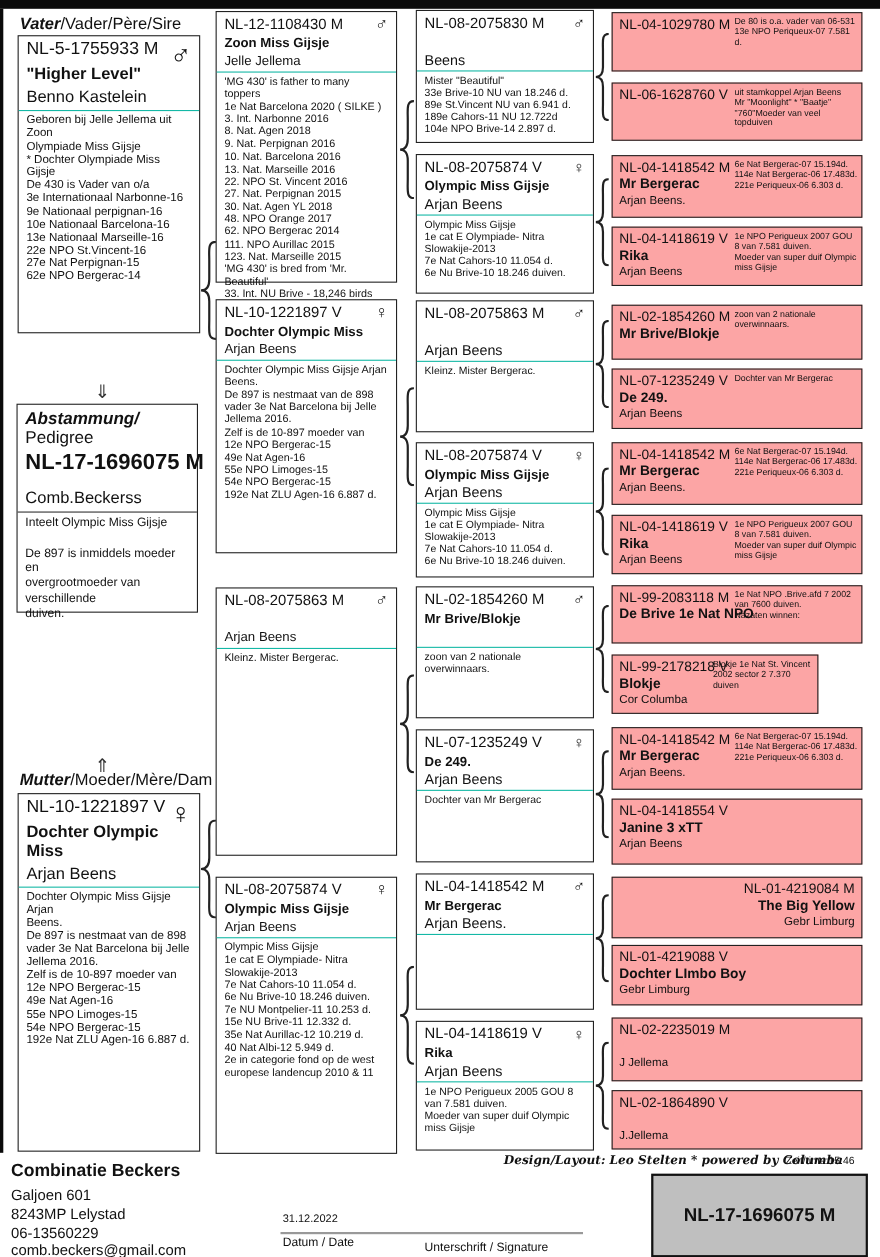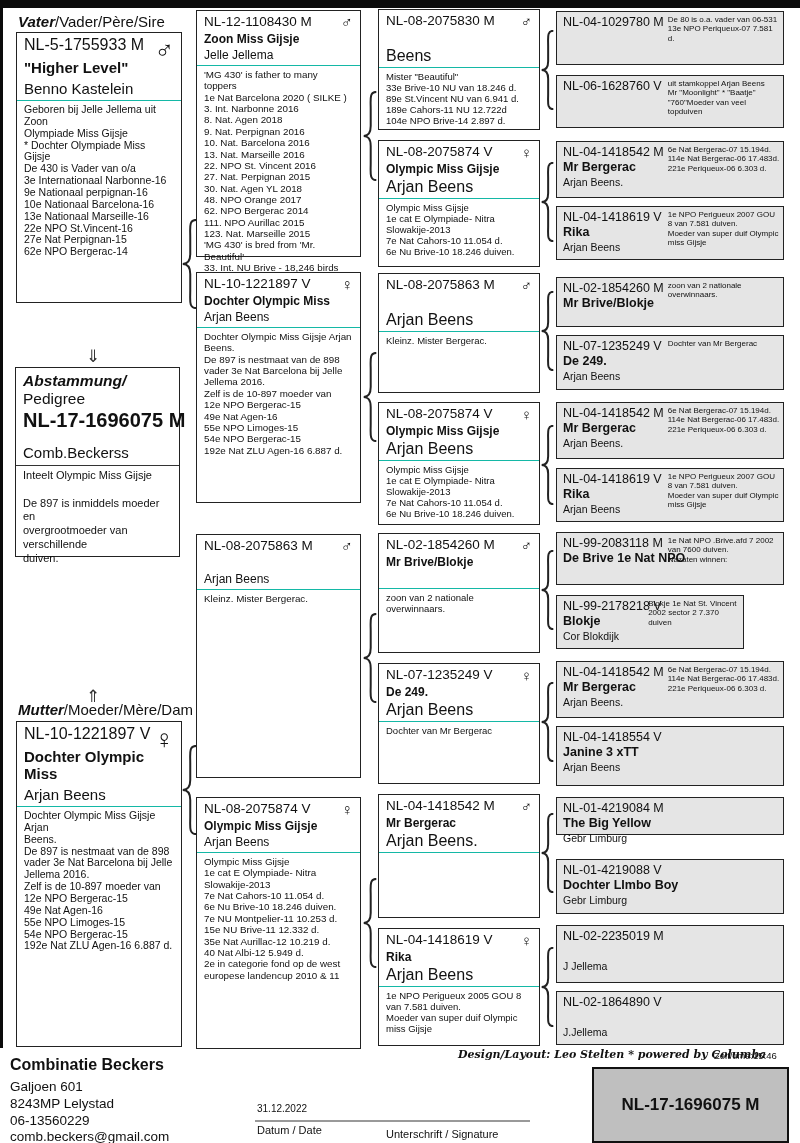--- a/index.html
+++ b/index.html
@@ -28,26 +28,26 @@
   
   .g2 .ring{font-size:13.5px;margin-bottom:3px;}
   .g2 .pname{font-size:12px;min-height:15px;margin-bottom:1px;}
   .g2 .breeder{font-size:12px;min-height:15px;}
   .g2 .sex{font-size:16px;}
   .g2 .details{font-size:9.8px;line-height:1.16;}
 
   
   .g3 .ring{font-size:13.5px;margin-bottom:3px;}
   .g3 .pname{font-size:12px;min-height:15px;margin-bottom:1px;}
-  .g3 .breeder{font-size:16px;min-height:15px;}
+  .g3 .breeder{font-size:13px;min-height:15px;}
   .g3 .sex{font-size:15px;}
   .g3 .details{font-size:9.5px;line-height:1.16;}
 
   
-  .sbox{position:absolute;background:#e5e5e5;border:1.2px solid #222;box-sizing:border-box;
+  .sbox{position:absolute;background:#fca5a5;border:1.2px solid #222;box-sizing:border-box;
         padding:3px 6px;}
   .sring{font-size:12.5px;white-space:nowrap;}
   .snote{position:absolute;left:49%;top:3px;right:3px;font-size:8px;line-height:1.18;
          white-space:pre-line;}
   .sname{font-weight:bold;font-size:12.5px;min-height:16px;margin-top:1px;}
   .sbreeder{font-size:10.5px;}
 
   
   .subj .title{font-size:15.5px;padding:4px 7px 0 7px;}
   .subj .title b{font-style:italic;}
@@ -374,35 +374,35 @@
     <div class="sring">NL-99-2083118 M</div>
     <div class="snote">1e Nat NPO .Brive.afd 7 2002 van 7600 duiven.
 Nazaten winnen:</div>
     <div class="sname">De Brive 1e Nat NPO</div>
     <div class="sbreeder"></div>
   </div>
   <div class="sbox" style="left:556px;top:595px;width:188px;height:54px;">
     <div class="sring">NL-99-2178218 V</div>
     <div class="snote">Blokje 1e Nat St. Vincent 2002 sector 2 7.370 duiven</div>
     <div class="sname">Blokje</div>
-    <div class="sbreeder">Cor Blokdijk</div>
+    <div class="sbreeder">Cor Columba</div>
   </div>
   <div class="sbox" style="left:556px;top:661px;width:228px;height:57px;">
     <div class="sring">NL-04-1418542 M</div>
     <div class="snote">6e Nat Bergerac-07 15.194d. 114e Nat Bergerac-06 17.483d. 221e Periqueux-06 6.303 d.</div>
     <div class="sname">Mr  Bergerac</div>
     <div class="sbreeder">Arjan Beens.</div>
   </div>
   <div class="sbox" style="left:556px;top:726px;width:228px;height:60px;">
     <div class="sring">NL-04-1418554 V</div>
     <div class="snote"></div>
     <div class="sname">Janine 3 xTT</div>
     <div class="sbreeder">Arjan Beens</div>
   </div>
-  <div class="sbox" style="left:556px;top:797px;width:228px;height:38px;">
+  <div class="sbox" style="left:556px;top:797px;width:228px;height:56px;text-align:right;">
     <div class="sring">NL-01-4219084 M</div>
     <div class="snote"></div>
     <div class="sname">The Big Yellow</div>
     <div class="sbreeder">Gebr Limburg</div>
   </div>
   <div class="sbox" style="left:556px;top:859px;width:228px;height:55px;">
     <div class="sring">NL-01-4219088 V</div>
     <div class="snote"></div>
     <div class="sname">Dochter LImbo Boy</div>
     <div class="sbreeder">Gebr Limburg</div>

